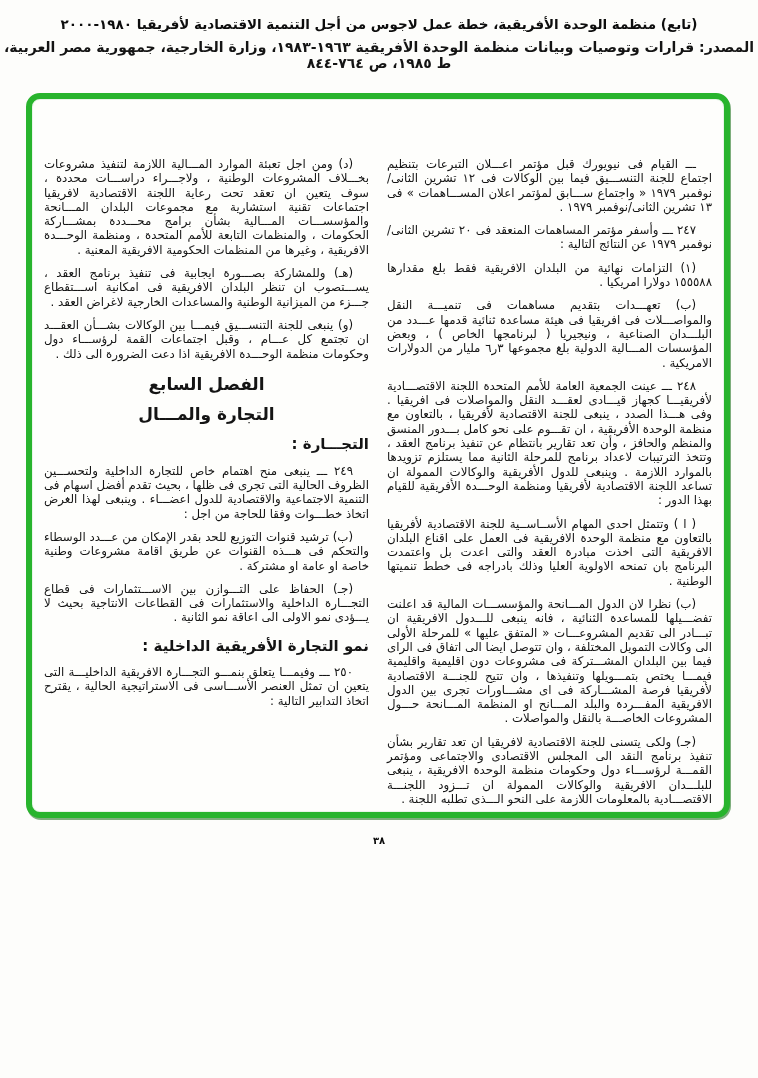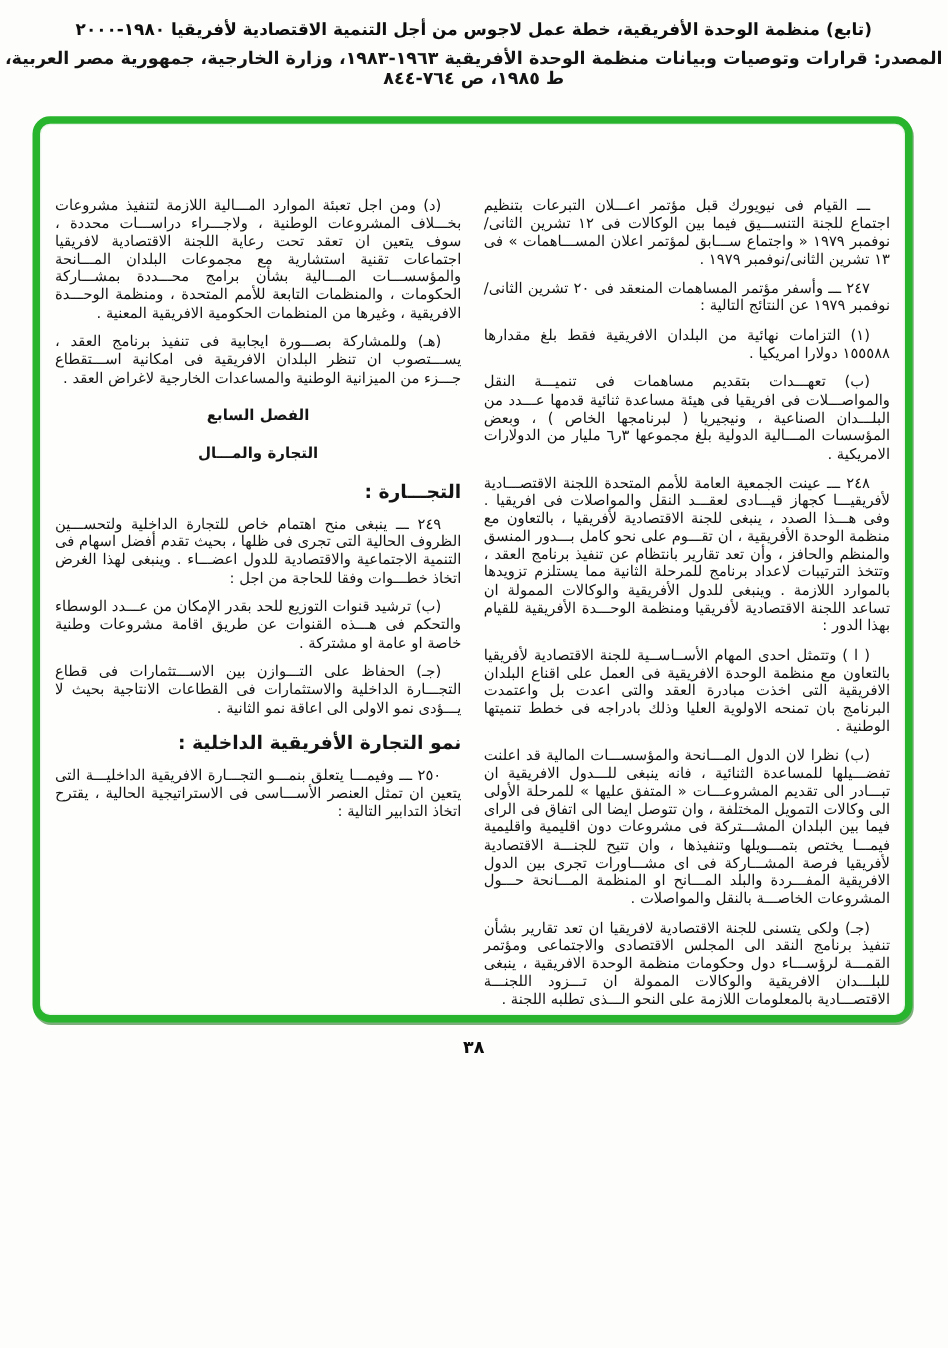--- a/index.html
+++ b/index.html
@@ -21,25 +21,25 @@
     display:flex;gap:18px;overflow:hidden;background:#fefefc;
   }
   .col{
     flex:1 1 0;min-width:0;
     font-size:11.8px;line-height:14.3px;
     text-align:justify;text-align-last:auto;
     color:#141414;
     margin-top:44px;
   }
   .para{margin:0 0 9px 0;text-indent:16px;}
-  .h-center{text-align:center;font-weight:bold;font-size:12px;margin:16px 0 16px;text-indent:0;}
+  .h-center{text-align:center;font-weight:bold;font-size:17px;margin:16px 0 16px;text-indent:0;}
   .h-side{font-weight:bold;font-size:15px;margin:14px 0 12px;text-align:right;text-indent:0;}
   .pageno{
     position:absolute;bottom:12px;right:0;left:0;
-    text-align:center;font-weight:bold;font-size:14px;color:#0c0c0c;
+    text-align:center;font-weight:bold;font-size:10px;color:#0c0c0c;
     letter-spacing:2px;
   }
 </style>
 </head>
 <body>
 
 <div class="page">
 
   <div class="hdr">
     <div class="hdr1">(تابع) منظمة الوحدة الأفريقية، خطة عمل لاجوس من أجل التنمية الاقتصادية لأفريقيا ١٩٨٠-٢٠٠٠</div>
@@ -55,20 +55,21 @@
       <p class="para">(ب) تعهـــدات بتقديم مساهمات فى تنميـــة النقل والمواصـــلات فى افريقيا فى هيئة مساعدة ثنائية قدمها عـــدد من البلـــدان الصناعية ، ونيجيريا ( لبرنامجها الخاص ) ، وبعض المؤسسات المـــالية الدولية بلغ مجموعها ٣ر٦ مليار من الدولارات الامريكية .</p>
       <p class="para">٢٤٨ ـــ عينت الجمعية العامة للأمم المتحدة اللجنة الاقتصـــادية لأفريقيـــا كجهاز قيـــادى لعقـــد النقل والمواصلات فى افريقيا . وفى هـــذا الصدد ، ينبغى للجنة الاقتصادية لأفريقيا ، بالتعاون مع منظمة الوحدة الأفريقية ، ان تقـــوم على نحو كامل بـــدور المنسق والمنظم والحافز ، وأن تعد تقارير بانتظام عن تنفيذ برنامج العقد ، وتتخذ الترتيبات لاعداد برنامج للمرحلة الثانية مما يستلزم تزويدها بالموارد اللازمة . وينبغى للدول الأفريقية والوكالات الممولة ان تساعد اللجنة الاقتصادية لأفريقيا ومنظمة الوحـــدة الأفريقية للقيام بهذا الدور :</p>
       <p class="para">( ا ) وتتمثل احدى المهام الأســاســية للجنة الاقتصادية لأفريقيا بالتعاون مع منظمة الوحدة الافريقية فى العمل على اقناع البلدان الافريقية التى اخذت مبادرة العقد والتى اعدت بل واعتمدت البرنامج بان تمنحه الاولوية العليا وذلك بادراجه فى خطط تنميتها الوطنية .</p>
       <p class="para">(ب) نظرا لان الدول المـــانحة والمؤسســـات المالية قد اعلنت تفضـــيلها للمساعدة الثنائية ، فانه ينبغى للـــدول الافريقية ان تبـــادر الى تقديم المشروعـــات « المتفق عليها » للمرحلة الأولى الى وكالات التمويل المختلفة ، وان تتوصل ايضا الى اتفاق فى الراى فيما بين البلدان المشـــتركة فى مشروعات دون اقليمية واقليمية فيمـــا يختص بتمـــويلها وتنفيذها ، وان تتيح للجنـــة الاقتصادية لأفريقيا فرصة المشـــاركة فى اى مشـــاورات تجرى بين الدول الافريقية المفـــردة والبلد المـــانح او المنظمة المـــانحة حـــول المشروعات الخاصـــة بالنقل والمواصلات .</p>
       <p class="para">(جـ) ولكى يتسنى للجنة الاقتصادية لافريقيا ان تعد تقارير بشأن تنفيذ برنامج النقد الى المجلس الاقتصادى والاجتماعى ومؤتمر القمـــة لرؤســـاء دول وحكومات منظمة الوحدة الافريقية ، ينبغى للبلـــدان الافريقية والوكالات الممولة ان تـــزود اللجنـــة الاقتصـــادية بالمعلومات اللازمة على النحو الـــذى تطلبه اللجنة .</p>
     </div>
 
     <div class="col">
       <p class="para">(د) ومن اجل تعبئة الموارد المـــالية اللازمة لتنفيذ مشروعات بخـــلاف المشروعات الوطنية ، ولاجـــراء دراســـات محددة ، سوف يتعين ان تعقد تحت رعاية اللجنة الاقتصادية لافريقيا اجتماعات تقنية استشارية مع مجموعات البلدان المـــانحة والمؤسســـات المـــالية بشأن برامج محـــددة بمشـــاركة الحكومات ، والمنظمات التابعة للأمم المتحدة ، ومنظمة الوحـــدة الافريقية ، وغيرها من المنظمات الحكومية الافريقية المعنية .</p>
       <p class="para">(هـ) وللمشاركة بصـــورة ايجابية فى تنفيذ برنامج العقد ، يســـتصوب ان تنظر البلدان الافريقية فى امكانية اســـتقطاع جـــزء من الميزانية الوطنية والمساعدات الخارجية لاغراض العقد .</p>
+      <p class="para">(و) ينبغى للجنة التنســـيق فيمـــا بين الوكالات بشـــأن العقـــد ان تجتمع كل عـــام ، وقبل اجتماعات القمة لرؤســـاء دول وحكومات منظمة الوحـــدة الافريقية اذا دعت الضرورة الى ذلك .</p>
       <div class="h-center">الفصل السابع</div>
       <div class="h-center">التجارة والمـــال</div>
       <div class="h-side">التجـــارة :</div>
       <p class="para">٢٤٩ ـــ ينبغى منح اهتمام خاص للتجارة الداخلية ولتحســـين الظروف الحالية التى تجرى فى ظلها ، بحيث تقدم أفضل اسهام فى التنمية الاجتماعية والاقتصادية للدول اعضـــاء . وينبغى لهذا الغرض اتخاذ خطـــوات وفقا للحاجة من اجل :</p>
       <p class="para">(ب) ترشيد قنوات التوزيع للحد بقدر الإمكان من عـــدد الوسطاء والتحكم فى هـــذه القنوات عن طريق اقامة مشروعات وطنية خاصة او عامة او مشتركة .</p>
       <p class="para">(جـ) الحفاظ على التـــوازن بين الاســـتثمارات فى قطاع التجـــارة الداخلية والاستثمارات فى القطاعات الانتاجية بحيث لا يـــؤدى نمو الاولى الى اعاقة نمو الثانية .</p>
       <div class="h-side">نمو التجارة الأفريقية الداخلية :</div>
       <p class="para">٢٥٠ ـــ وفيمـــا يتعلق بنمـــو التجـــارة الافريقية الداخليـــة التى يتعين ان تمثل العنصر الأســـاسى فى الاستراتيجية الحالية ، يقترح اتخاذ التدابير التالية :</p>
     </div>
 

